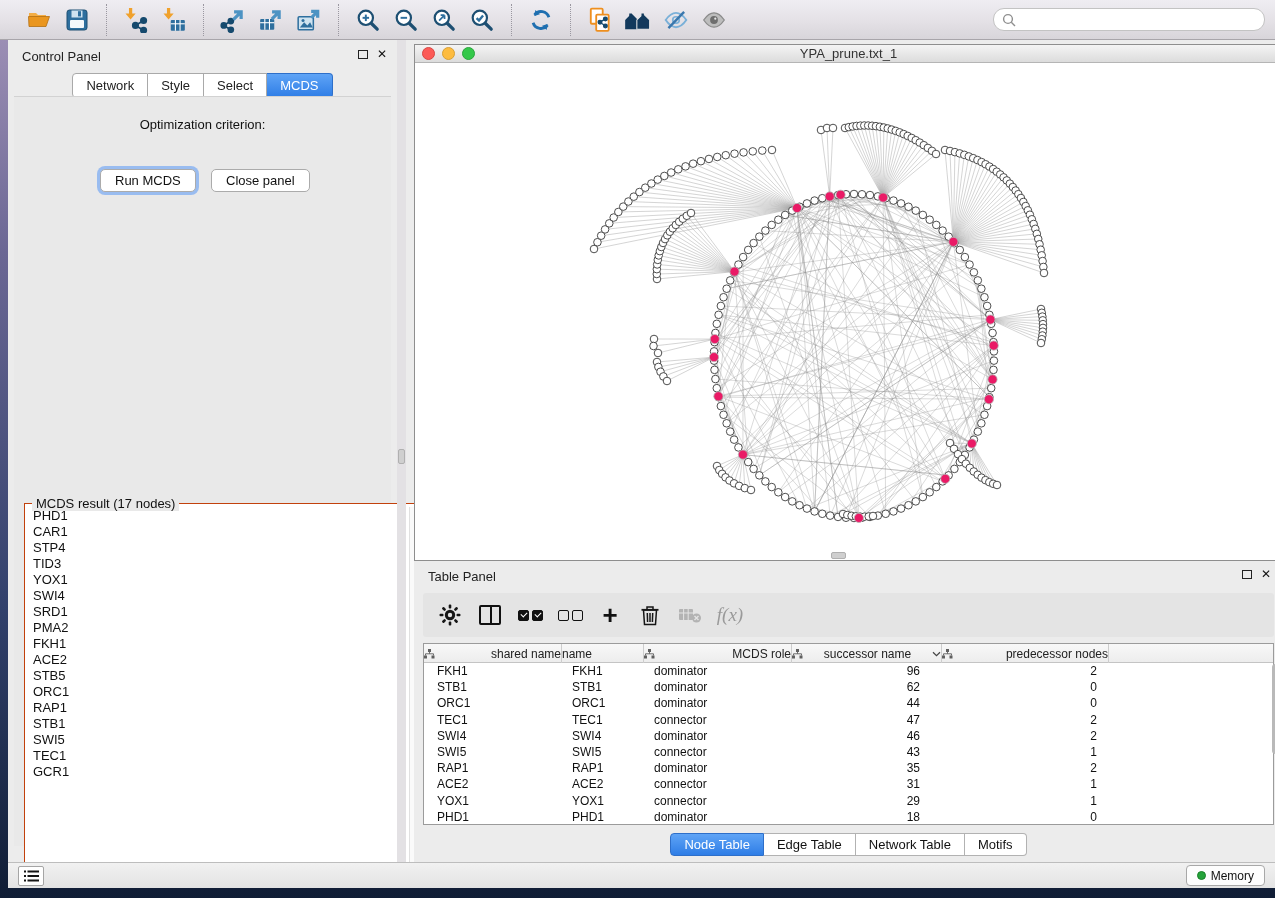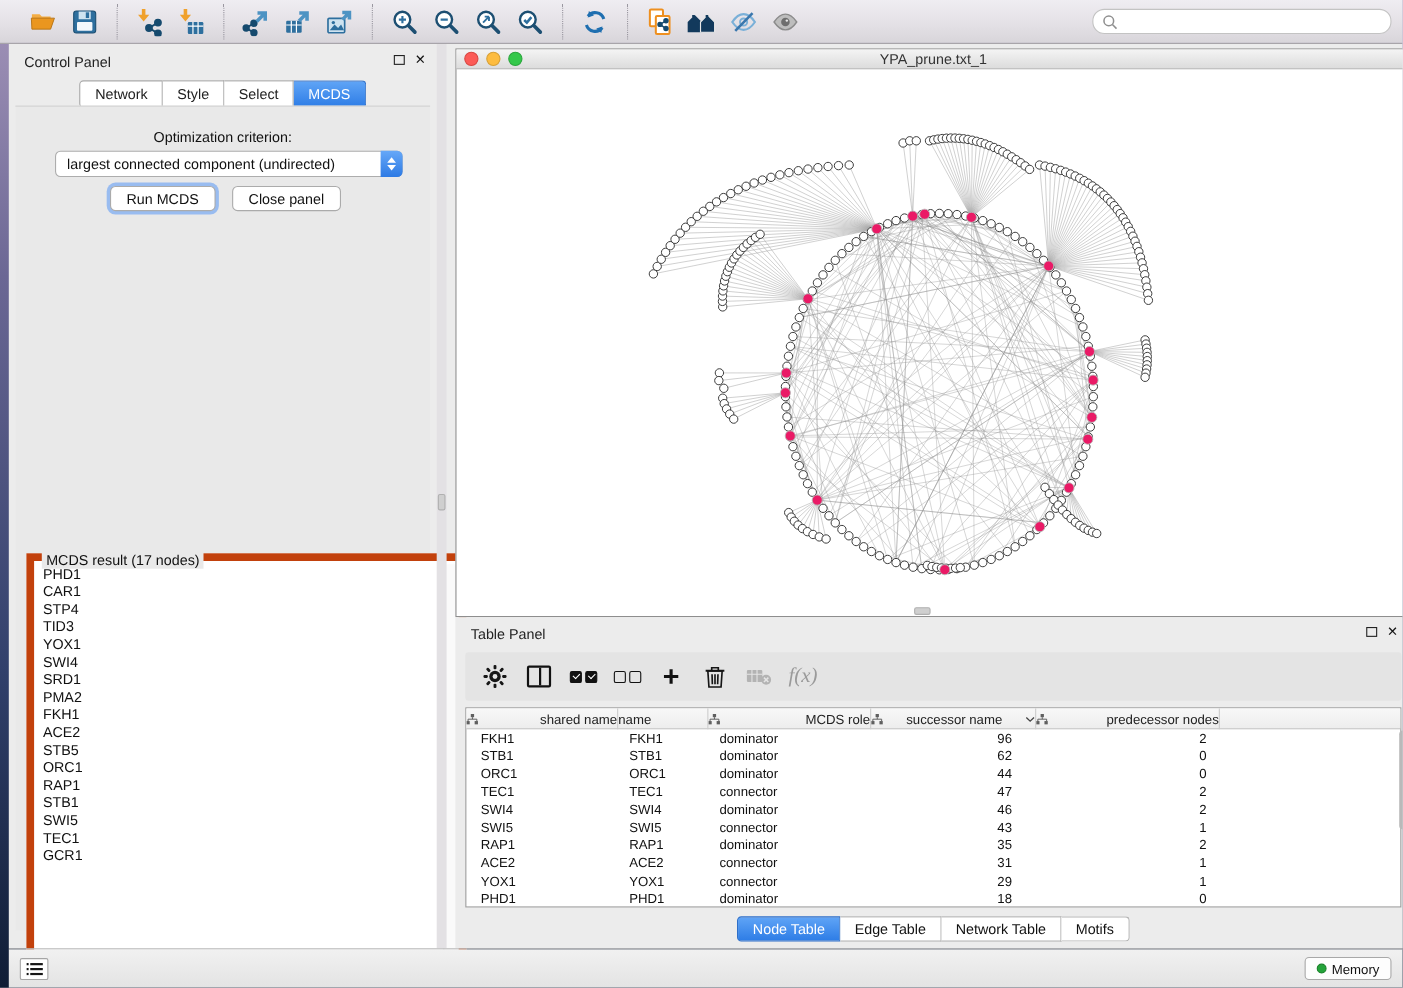--- a/index.html
+++ b/index.html
@@ -48,21 +48,21 @@
   #opt-select .val { flex:1; font-size:13px; padding-left:10px; color:#111; white-space:nowrap; }
   #opt-stepper { width:20px; height:24px; margin-right:-1px; border-radius:0 5px 5px 0;
     background:linear-gradient(180deg,#66a8f8 0%,#2d7ae4 100%); display:flex; flex-direction:column;
     align-items:center; justify-content:center; gap:2px; }
   .tri-up { width:0; height:0; border-left:4px solid transparent; border-right:4px solid transparent; border-bottom:5px solid #fff; }
   .tri-dn { width:0; height:0; border-left:4px solid transparent; border-right:4px solid transparent; border-top:5px solid #fff; }
   .btn { background:#fff; border:1px solid #ababab; border-radius:5px; font-size:13px; padding:3px 14px; color:#111; }
   #run-btn { left:86px; top:72px; box-shadow:0 0 0 3px rgba(110,165,245,.65);text-align:right; }
   #close-btn { left:197px; top:72px; }
 
-  #mcds-box { left:10px; top:406px; width:400px; height:372px; border:7px solid #c2410c; background:#fff; }
+  #mcds-box { left:10px; top:406px; width:400px; height:372px; border:1px solid #c2410c; background:#fff; }
   #mcds-box-title { left:7px; top:-8px; background:#e9e9e9; padding:0 4px; font-size:13px; color:#111; }
   #mcds-list { left:1px; top:4px; width:340px; height:360px; overflow:hidden; }
   .mcds-item { font-size:13px; line-height:16px; padding-left:7px; color:#111; }
   #mcds-scroll { right:2px; top:3px; width:12px; height:364px; background:#fafafa; border-left:1px solid #e0e0e0; }
 
   
   #v-splitter { left:397px; top:40px; width:9px; height:822px; background:#e3e1e4; }
   .split-handle { background:#cfcfcf; border:1px solid #b0b0b0; border-radius:2px; }
   #v-handle { left:398px; top:449px; width:7px; height:15px; }
   #h-handle { left:831px; top:552px; width:15px; height:7px; }
@@ -108,21 +108,21 @@
   .c4 { width:167px; text-align:right; padding-right:12px; }
   #table-scroll-thumb { right:4px; top:103px; width:7px; height:90px; background:#b9b9b9; border-radius:3.5px; }
 
   #table-tabs { left:0; top:272px; width:869px; display:flex; justify-content:center; }
   .t-tab { font-size:13px; padding:3px 13px; background:#fff; border:1px solid #b2b2b2; border-left:none; color:#111; }
   .t-tab:first-child { border-left:1px solid #b2b2b2; border-radius:4px 0 0 4px; }
   .t-tab:last-child { border-radius:0 4px 4px 0; }
   .t-tab.active { background:linear-gradient(180deg,#5fa4f6 0%,#2e7de6 100%); color:#fff; border-color:#2e6fc9; }
 
   
-  #status-bar { left:8px; top:862px; width:1267px; height:36px;
+  #status-bar { left:8px; top:862px; width:1267px; height:26px;
     background:linear-gradient(180deg,#f1f1f1,#e3e3e3); border-top:1px solid #bdbdbd;
     display:flex; align-items:center; padding:0 10px;text-align:center; }
   #list-btn { width:26px; height:20px; background:#fff; border:1px solid #a5a5a5; border-radius:2px;
     display:flex; align-items:center; justify-content:center; }
   #memory-btn { margin-left:auto; height:21px; background:#fdfdfd; border:1px solid #a8a8a8; border-radius:4px;
     display:flex; align-items:center; gap:5px; padding:0 10px; font-size:12px; color:#111; }
   #memory-dot { width:9px; height:9px; border-radius:50%; background:#24a33a; border:1px solid #188028; }
 </style>
 </head>
 <body>
@@ -303,27 +303,20 @@
       <div class="close-glyph">✕</div>
     </div>
     <div id="cp-tabs" class="abs">
         <div class="cp-tab">Network</div>
         <div class="cp-tab">Style</div>
         <div class="cp-tab">Select</div>
         <div class="cp-tab active">MCDS</div>
       </div>
     <div id="cp-body" class="abs">
       <div id="opt-label" class="abs">Optimization criterion:</div>
-      <div id="opt-select" class="abs">
-        <div class="val">largest connected component (undirected)</div>
-        <div id="opt-stepper">
-            <div class="tri-up"></div>
-            <div class="tri-dn"></div>
-          </div>
-      </div>
       <button id="run-btn" class="abs btn">Run MCDS</button>
       <button id="close-btn" class="abs btn">Close panel</button>
       <div id="mcds-box" class="abs">
         <div id="mcds-box-title" class="abs">MCDS result (17 nodes)</div>
         <div id="mcds-list" class="abs">
             <div class="mcds-item">PHD1</div>
             <div class="mcds-item">CAR1</div>
             <div class="mcds-item">STP4</div>
             <div class="mcds-item">TID3</div>
             <div class="mcds-item">YOX1</div>

